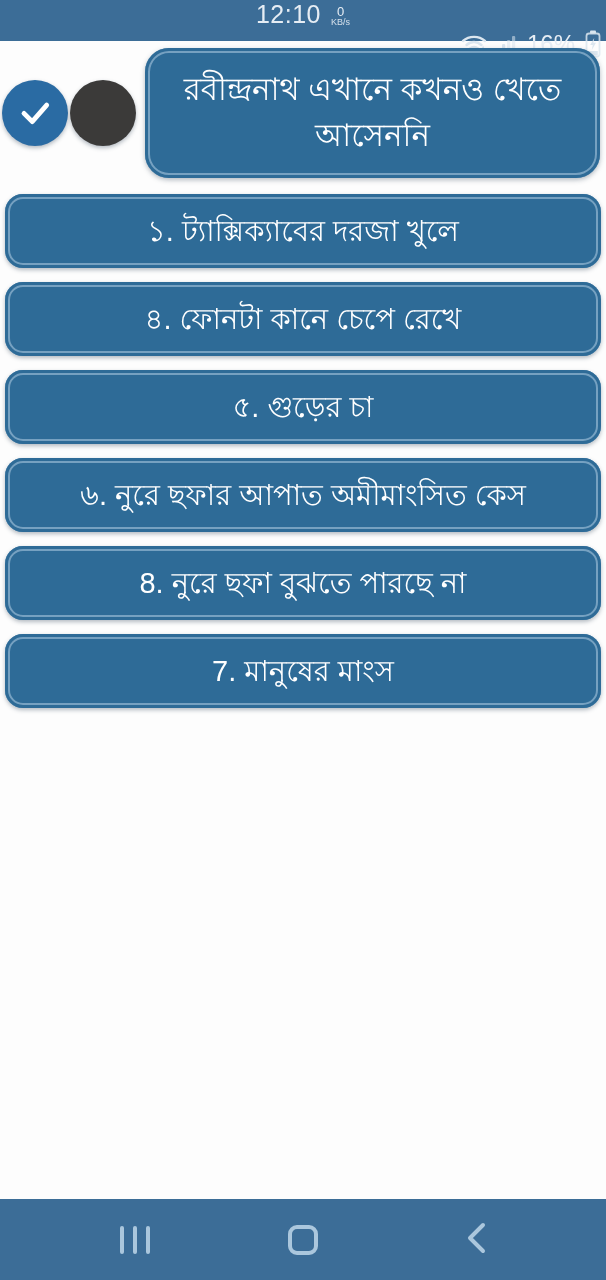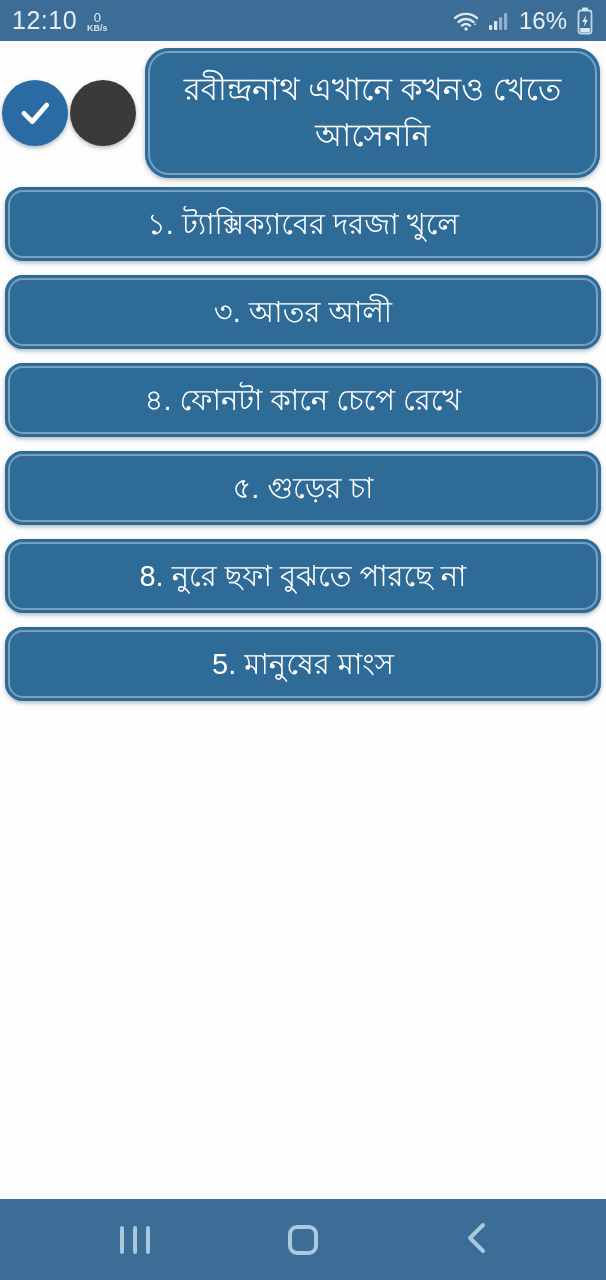--- a/index.html
+++ b/index.html
@@ -13,28 +13,29 @@
     width:606px; height:1280px;
     background:#fdfdfd;
     overflow:hidden;
   }
 
   
   .status-bar {
     height:41px;
     background:#3c6d97;
     display:flex; align-items:center;
-    padding:0 12px;
+    padding:0 4px;
     color:#e6edf4;
+    flex-direction:column;
   }
   .sb-left { display:flex; align-items:center; gap:10px; }
   .sb-time { font-size:25px; letter-spacing:.5px; }
   .sb-speed { display:flex; flex-direction:column; align-items:center; line-height:1; margin-top:2px; }
   .sb-speed .val { font-size:13px; }
-  .sb-speed .unit { font-size:9px; opacity:.9;font-weight:bold; }
+  .sb-speed .unit { font-size:9px; opacity:.9; }
   .sb-right { margin-left:auto; display:flex; align-items:center; gap:9px; }
   .sb-batt-pct { font-size:24px; }
   .sb-icon { display:flex; align-items:center; }
 
   
   .header {
     display:flex; align-items:center;
     padding:7px 6px 0 2px;
   }
   .circle-btn {
@@ -63,21 +64,21 @@
     color:#ffffff;
     font-size:31px;
     line-height:1.5;
     text-align:center;
   }
 
   
   .chapter-list {
     display:flex; flex-direction:column;
     gap:14px;
-    padding:9px 5px 0 5px;
+    padding:16px 5px 0 5px;
   }
   .chapter-btn {
     height:74px;
     border:none; cursor:pointer;
     border-radius:18px;
     background:#2e6b97;
     box-shadow:
       inset 0 0 0 3px #2e6b97,
       inset 0 0 0 5px rgba(190,215,235,.5),
       0 2px 4px rgba(40,60,80,.35);
@@ -172,33 +173,33 @@
     <div class="title-card">
       <div class="title-text">রবীন্দ্রনাথ এখানে কখনও খেতে আসেননি</div>
     </div>
   </div>
 
   <div class="chapter-list">
     <button class="chapter-btn">
         <span>১. ট্যাক্সিক্যাবের দরজা খুলে</span>
       </button>
     <button class="chapter-btn">
-        <span>৩. আতর আলী</span>
-      </button>
-    <button class="chapter-btn">
         <span>৪. ফোনটা কানে চেপে রেখে</span>
       </button>
     <button class="chapter-btn">
         <span>৫. গুড়ের চা</span>
       </button>
     <button class="chapter-btn">
+        <span>৬. নুরে ছফার আপাত অমীমাংসিত কেস</span>
+      </button>
+    <button class="chapter-btn">
         <span>8. নুরে ছফা বুঝতে পারছে না</span>
       </button>
     <button class="chapter-btn">
-        <span>5. মানুষের মাংস</span>
+        <span>7. মানুষের মাংস</span>
       </button>
   </div>
 
   <div class="nav-bar">
     <button class="nav-btn nav-recents">
       <span class="recents-glyph">
           <i></i>
           <i></i>
           <i></i>
         </span>

